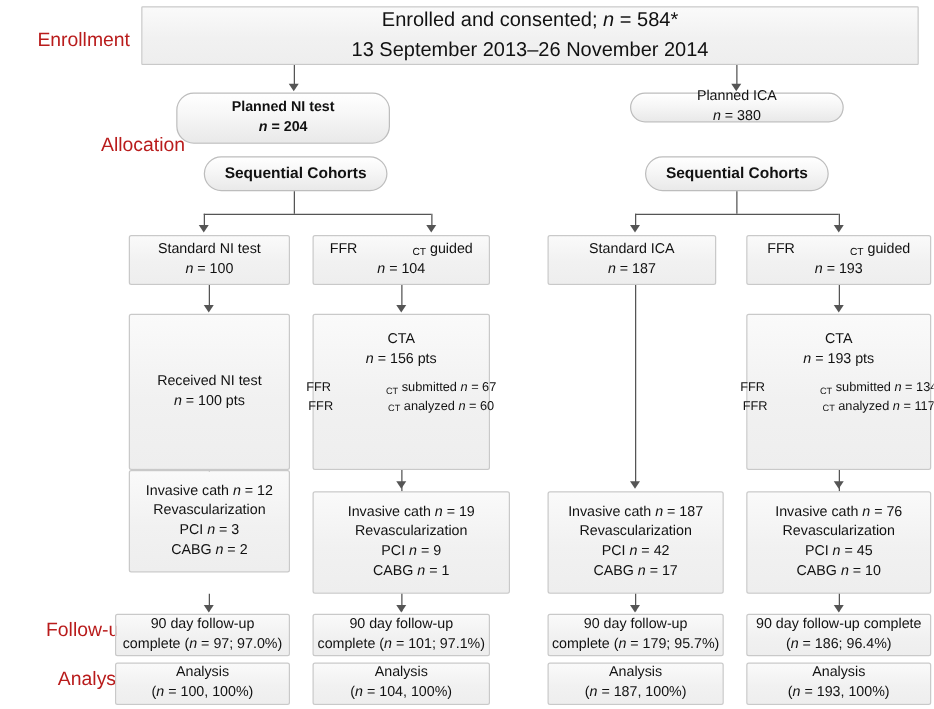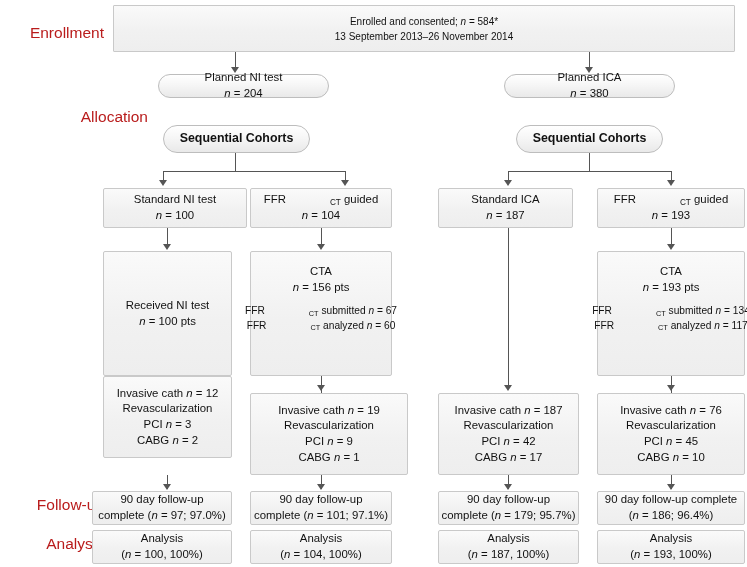--- a/index.html
+++ b/index.html
@@ -51,21 +51,21 @@
   .node.pill {
     border-radius: 14px;
     border: 1px solid #bdbdbd;
     background: linear-gradient(180deg, #ffffff 0%, #f6f6f6 45%, #e9e9e9 100%);
   }
   .node.pill.bold {
     font-weight: bold;
     font-size: 12.4px;
   }
   .node.wide-top {
-    font-size: 10px;
+    font-size: 16px;
     line-height: 1.5;
     border-radius: 1px;
   }
   .node .ln { display: block; white-space: nowrap; }
   .node .sub-block { margin-top: 9px; }
   .node .sub-block .ln { font-size: 10.2px; }
 
   i.v { font-style: italic; }
   sub { font-size: 0.72em; vertical-align: baseline; position: relative; top: 0.26em; margin-left: 44px; }
 
@@ -102,21 +102,21 @@
   <div class="node wide-top" style="left:113px; top:5px; width:622px; height:47px;">
     <span class="ln"><span>Enrolled and consented; </span><i class="v">n</i><span> = 584*</span></span>
     <span class="ln">13 September 2013–26 November 2014</span>
   </div>
 
   <div class="vline" style="left:235px; top:52px; height:18px;"></div>
   <div class="arrowhead" style="left:231px; top:67px;"></div>
   <div class="vline" style="left:589px; top:52px; height:18px;"></div>
   <div class="arrowhead" style="left:585px; top:67px;"></div>
 
-  <div class="node pill" style="left:158px; top:74px; width:171px; height:24px;">
+  <div class="node pill" style="left:141px; top:74px; width:171px; height:41px;font-weight:bold;">
     <span class="ln">Planned NI test</span>
     <span class="ln"><i class="v">n</i><span> = 204</span></span>
   </div>
   <div class="node pill bold" style="left:163px; top:125px; width:147px; height:28px;">Sequential Cohorts</div>
 
   <div class="vline" style="left:235px; top:153px; height:18px;"></div>
   <div class="hline" style="left:163px; top:171px; width:182px;"></div>
   <div class="vline" style="left:163px; top:171px; height:10px;"></div>
   <div class="arrowhead" style="left:159px; top:180px;"></div>
   <div class="vline" style="left:345px; top:171px; height:10px;"></div>
@@ -128,21 +128,21 @@
   </div>
   <div class="node pill bold" style="left:516px; top:125px; width:147px; height:28px;">Sequential Cohorts</div>
 
   <div class="vline" style="left:589px; top:153px; height:18px;"></div>
   <div class="hline" style="left:508px; top:171px; width:163px;"></div>
   <div class="vline" style="left:508px; top:171px; height:10px;"></div>
   <div class="arrowhead" style="left:504px; top:180px;"></div>
   <div class="vline" style="left:671px; top:171px; height:10px;"></div>
   <div class="arrowhead" style="left:667px; top:180px;"></div>
 
-  <div class="node" style="left:103px; top:188px; width:144px; height:40px;">
+  <div class="node" style="left:103px; top:188px; width:129px; height:40px;">
     <span class="ln">Standard NI test</span>
     <span class="ln"><i class="v">n</i><span> = 100</span></span>
   </div>
 
   <div class="node" style="left:250px; top:188px; width:142px; height:40px;">
     <span class="ln"><span>FFR</span><sub>CT</sub><span> guided</span></span>
     <span class="ln"><i class="v">n</i><span> = 104</span></span>
   </div>
 
   <div class="node" style="left:438px; top:188px; width:135px; height:40px;">

